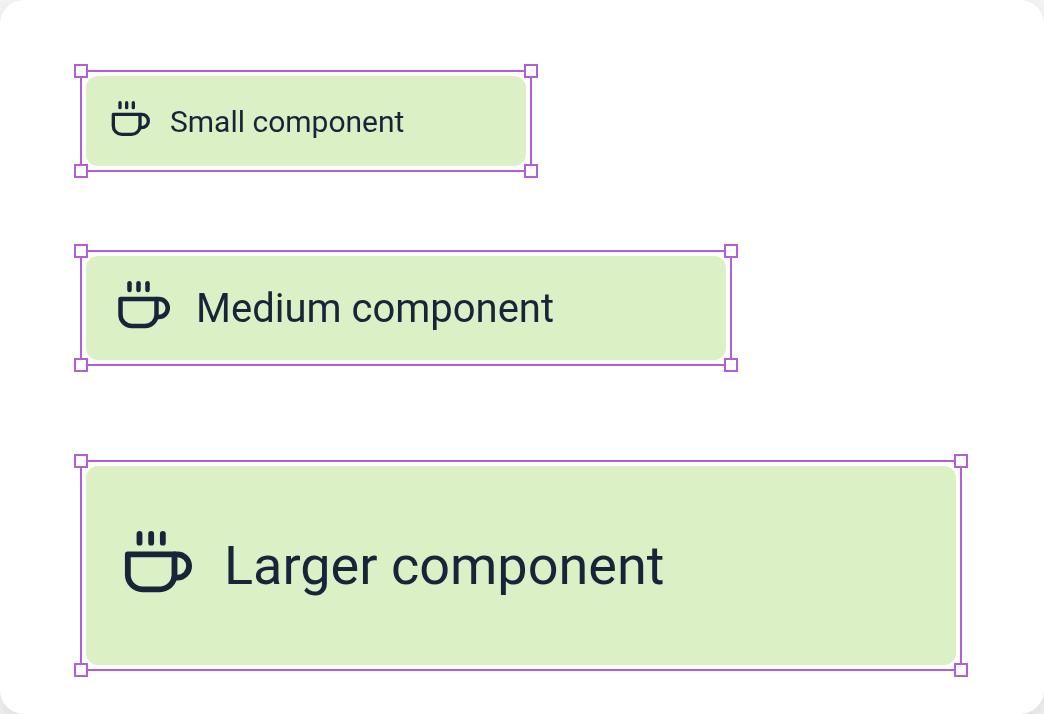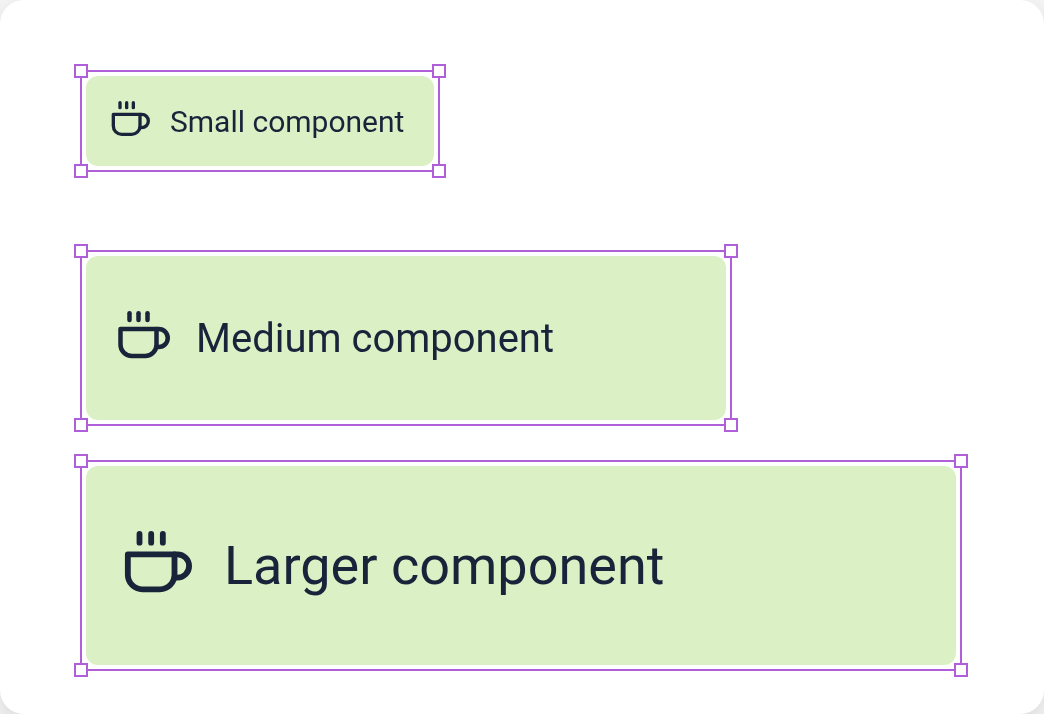--- a/index.html
+++ b/index.html
@@ -58,28 +58,28 @@
       background: #dcf0c5;
       border-radius: 12px;
       display: flex;
       align-items: center;
       color: #18243a;
       margin: 6px;
     }
 
     .component-small {
       height: 90px;
-      width: 348px;
+      width: 440px;
       padding: 0 24px;
       gap: 20px;
       font-size: 30px;
     }
 
     .component-medium {
-      height: 164px;
+      height: 104px;
       width: 640px;
       padding: 0 30px;
       gap: 26px;
       font-size: 40px;
     }
 
     .component-large {
       height: 199px;
       width: 870px;
       padding: 0 36px;

